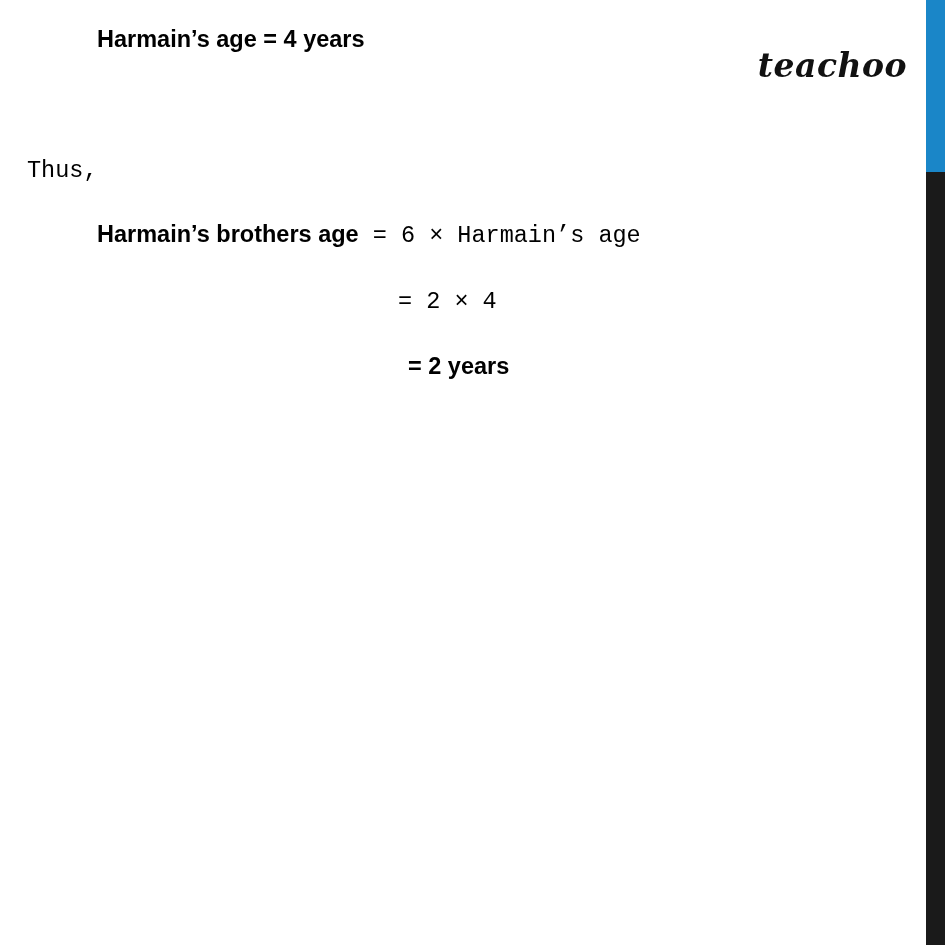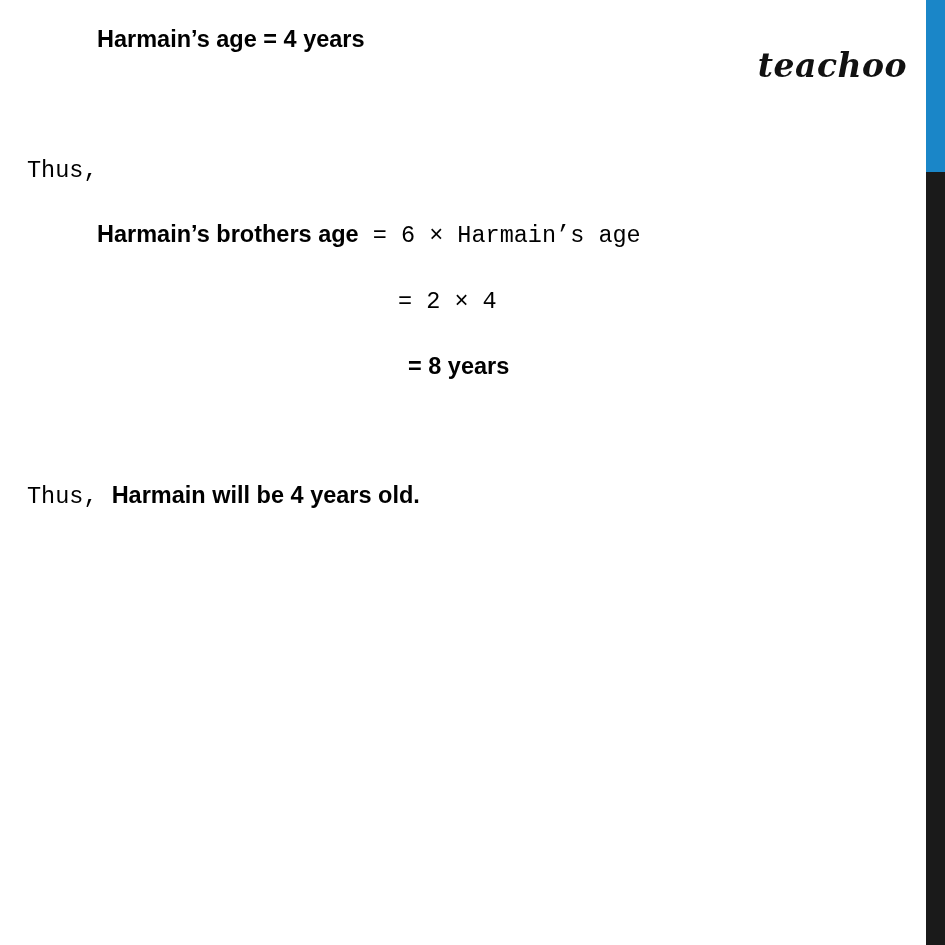--- a/index.html
+++ b/index.html
@@ -98,21 +98,18 @@
 
     <div class="line l3">
       <span class="bold">Harmain’s brothers age</span><span class="reg"> = 6 × Harmain’s age</span>
     </div>
 
     <div class="line l4">
       <span class="reg">= 2 × 4</span>
     </div>
 
     <div class="line l5">
-      <span class="bold">= 8 years</span>
+      <span class="bold">= 2 years</span>
     </div>
 
-    <div class="line l6">
-      <span class="reg">Thus, </span><span class="bold">Harmain will be 4 years old.</span>
-    </div>
 
   </div>
 </div>
 
 </body></html>

